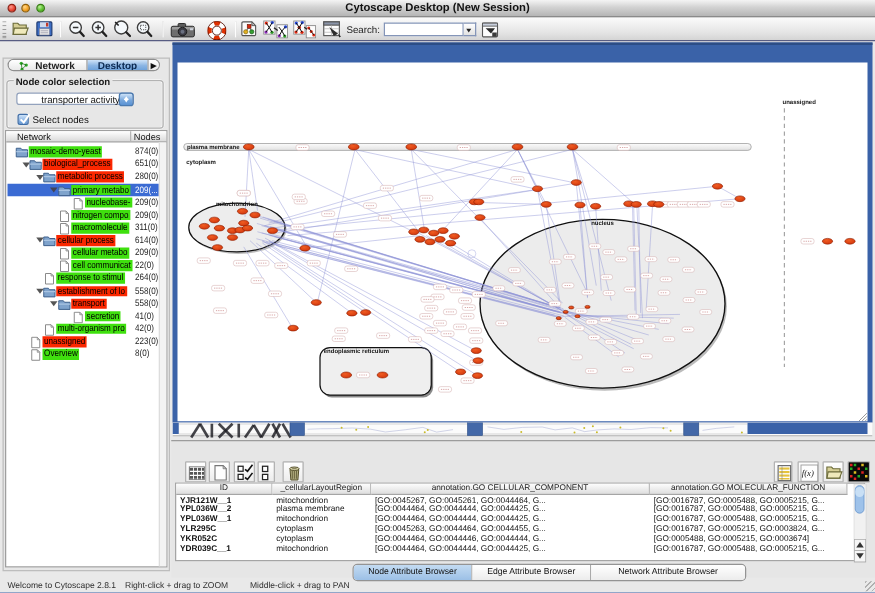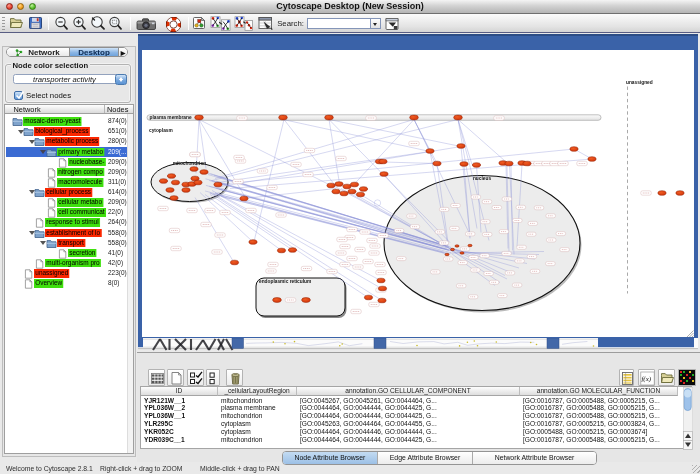--- a/index.html
+++ b/index.html
@@ -35,21 +35,21 @@
   #cp-title .t { position:absolute; left:8px; top:1px; font-size:8px; font-weight:bold; color:#222; }
   #cp-box { left:2px; top:46px; width:133.5px; height:411px; border:1px solid #bdbdbd; background:#e7e7e7; }
   #cp-tabs { position:absolute; left:6px; top:46.5px; width:122px; height:10.5px; background:#fff; border:1px solid #8f8f8f; border-radius:5px; display:flex; overflow:hidden; }
   #cp-tabs .seg { height:100%; font-size:8px; font-weight:bold; color:#222; text-align:center; line-height:9px; }
   #cp-tabs .seg.net { width:62px; background:linear-gradient(#ffffff,#e9e9e9); position:relative; }
   #cp-tabs .seg.mos { width:50px; background:linear-gradient(#cfe3f8,#8cb6e4 55%,#6fa3dc); border-left:1px solid #8f8f8f; border-right:1px solid #8f8f8f; color:#0c2a52; }
   #cp-tabs .seg.arr { flex:1; background:linear-gradient(#ffffff,#e9e9e9); font-size:6px; line-height:10px; color:#111; }
   #net-tab-icon { position:absolute; left:8px; top:1.5px; }
   #cp-fieldset { position:absolute; left:4.5px; top:65px; width:126.5px; height:39px; border:1px solid #b3b3b3; border-radius:3px; box-shadow:inset 0 0 0 0.5px #fdfdfd, 0 0 0 0.5px #fdfdfd; }
   #cp-fieldset .legend { position:absolute; left:5px; top:-4.5px; background:#e7e7e7; padding:0 2px; font-size:7.7px; font-weight:bold; color:#1a1a1a; }
-  #combo { position:absolute; left:13px; top:73.5px; width:114px; height:10px; background:#fff; border:1px solid #93a2bd; border-radius:2.5px;font-style:italic; }
+  #combo { position:absolute; left:13px; top:73.5px; width:94px; height:10px; background:#fff; border:1px solid #93a2bd; border-radius:2.5px; }
   #combo .val { position:absolute; left:0; top:0; width:101px; text-align:center; font-size:7.7px; line-height:9.5px; color:#111; }
   #combo .btn { position:absolute; right:-0.5px; top:-0.5px; width:12px; height:10.5px; border-radius:2.5px; background:linear-gradient(#cfe3f8,#74a5dc 60%,#5b93d4); border:1px solid #4a7ab0; }
   #combo .btn:before { content:""; position:absolute; left:3px; top:1.5px; border-left:2.6px solid transparent; border-right:2.6px solid transparent; border-bottom:3px solid #fff; }
   #combo .btn:after  { content:""; position:absolute; left:3px; bottom:1.5px; border-left:2.6px solid transparent; border-right:2.6px solid transparent; border-top:3px solid #fff; }
   #selnodes { position:absolute; left:13.5px; top:90.5px; width:9px; height:9px; border-radius:2px; border:1px solid #3f6ea8; background:linear-gradient(#cfe3f8,#5f97d8); }
   #selnodes svg { position:absolute; left:0.5px; top:-1.5px; }
   #selnodes-label { position:absolute; left:26px; top:91px; font-size:7.8px; color:#111; }
   #tree-box { position:absolute; left:3.5px; top:104px; width:130.5px; height:350px; background:#fff; border:1px solid #9f9f9f; }
   #tree-head { position:absolute; left:0; top:0; width:100%; height:8.5px; background:linear-gradient(#ffffff,#dadada); border-bottom:1px solid #9f9f9f; font-size:7.4px; color:#111; }
   #tree-head .c1 { position:absolute; left:9px; top:0.2px; }

